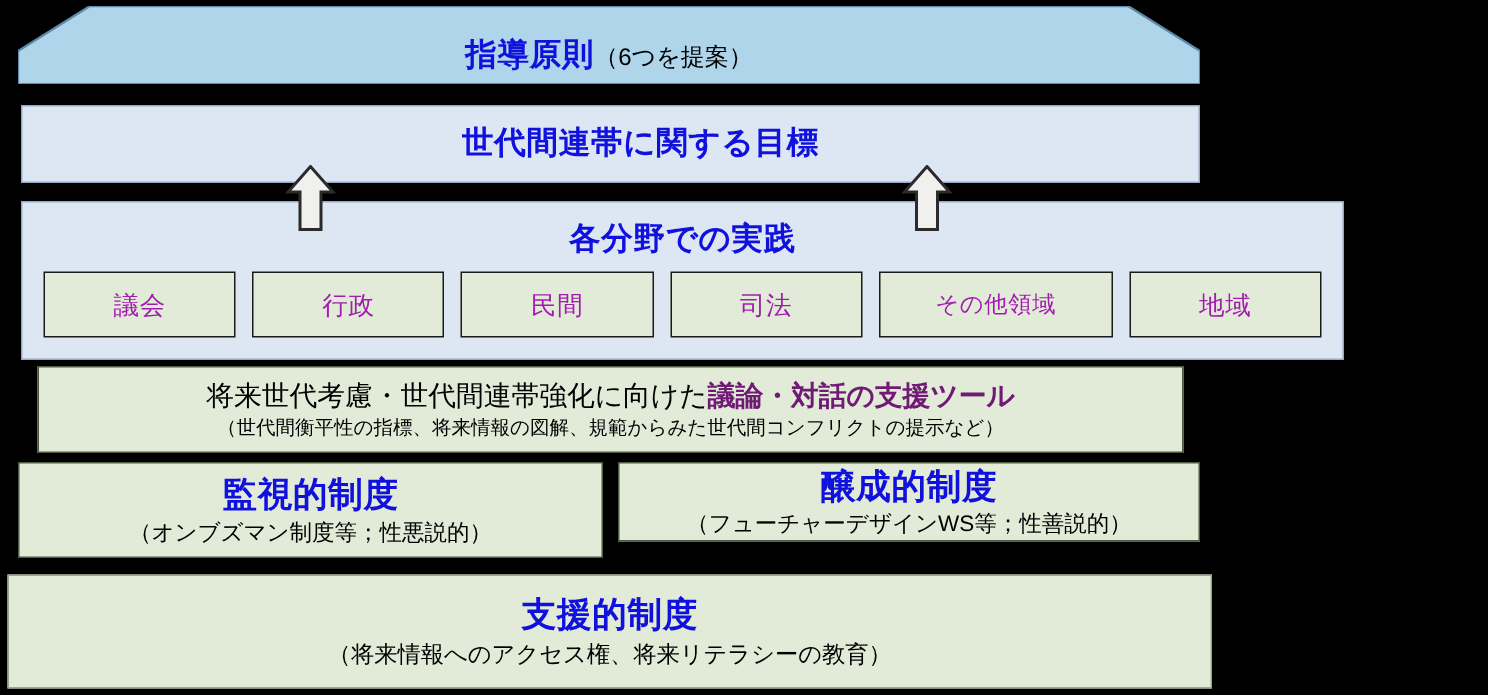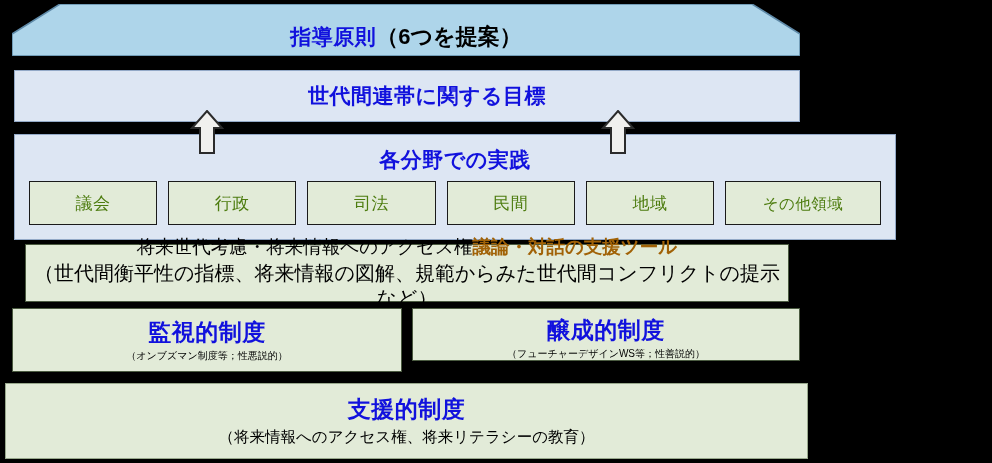--- a/index.html
+++ b/index.html
@@ -89,21 +89,21 @@
   }
   .practice-box {
     flex: 1 1 0;
     height: 44px;
     background: #e2ebd8;
     border: 1.5px solid #1a1a1a;
     display: flex;
     align-items: center;
     justify-content: center;
     font-size: 17px;
-    color: #4d7c0f;
+    color: #a21caf;
     letter-spacing: 0.5px;
     box-sizing: border-box;
   }
   .practice-box.wide { flex: 1.22 1 0; font-size: 15.5px; }
 
   
   #band-tool {
     left: 25px;
     top: 244px;
     width: 764px;
@@ -150,44 +150,44 @@
     letter-spacing: 0.5px;
   }
   .h-blue-lg {
     color: #1111dd;
     font-weight: bold;
     font-size: 21px;
     letter-spacing: 0.5px;
   }
   .h-black-note {
     color: #000000;
-    font-weight: bold;
-    font-size: 22px;
+    font-weight: normal;
+    font-size: 16px;
   }
   .note {
     color: #000000;
     font-size: 15.5px;
     letter-spacing: 0px;
   }
   .note-sm {
     color: #000000;
-    font-size: 10px;
+    font-size: 15px;
   }
   .tool-line1 {
     font-size: 18.5px;
     color: #000000;
     font-weight: normal;
     letter-spacing: 0px;
   }
   .tool-line1 .accent {
-    color: #a16207;
+    color: #701a75;
     font-weight: bold;
   }
   .tool-line2 {
-    font-size: 20px;
+    font-size: 13px;
     color: #000000;
   }
 
   
   .arrow-up {
     position: absolute;
     width: 34px;
     height: 44px;
     z-index: 40;
   }
@@ -210,37 +210,37 @@
 
   <div class="band blue-light" id="band-goals">
     <span class="h-blue-lg">世代間連帯に関する目標</span>
   </div>
 
   <div class="band blue-light" id="band-practice">
     <span class="h-blue-lg" id="practice-title">各分野での実践</span>
     <div id="practice-boxes">
       <div class="practice-box">議会</div>
       <div class="practice-box">行政</div>
+      <div class="practice-box">民間</div>
       <div class="practice-box">司法</div>
-      <div class="practice-box">民間</div>
+      <div class="practice-box wide">その他領域</div>
       <div class="practice-box">地域</div>
-      <div class="practice-box wide">その他領域</div>
     </div>
   </div>
 
   <svg class="arrow-up" id="arrow-left" viewBox="0 0 34 44">
     <polygon points="17,1 32,18 24,18 24,43 10,43 10,18 2,18" fill="#f0f0ee" stroke="#2b2b2b" stroke-width="2" stroke-linejoin="miter"></polygon>
   </svg>
   <svg class="arrow-up" id="arrow-right" viewBox="0 0 34 44">
     <polygon points="17,1 32,18 24,18 24,43 10,43 10,18 2,18" fill="#f0f0ee" stroke="#2b2b2b" stroke-width="2" stroke-linejoin="miter"></polygon>
   </svg>
 
   <div class="band green" id="band-tool">
     <div class="tool-line1">
-      <span>将来世代考慮・将来情報へのアクセス権</span><span class="accent">議論・対話の支援ツール</span>
+      <span>将来世代考慮・世代間連帯強化に向けた</span><span class="accent">議論・対話の支援ツール</span>
     </div>
     <div class="tool-line2">（世代間衡平性の指標、将来情報の図解、規範からみた世代間コンフリクトの提示など）</div>
   </div>
 
   <div class="band green" id="band-monitor">
     <span class="h-blue">監視的制度</span>
     <span class="note-sm">（オンブズマン制度等；性悪説的）</span>
   </div>
 
   <div class="band green" id="band-foster">

